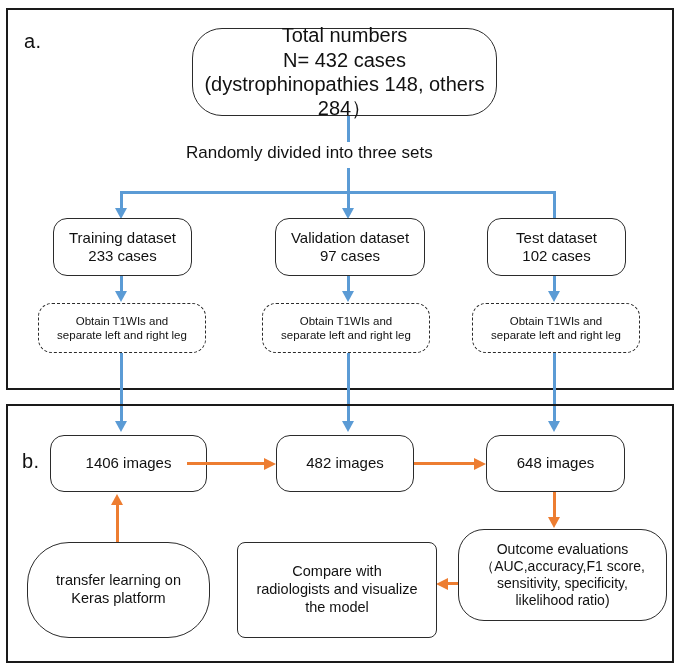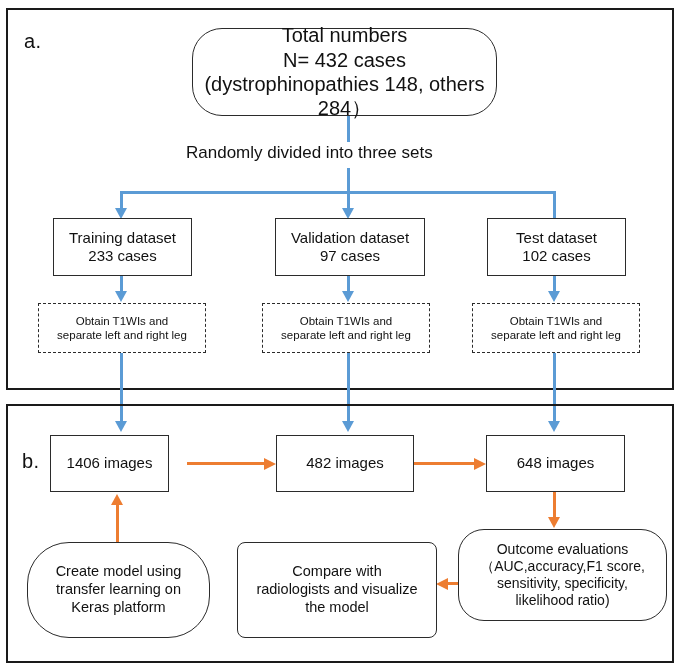--- a/index.html
+++ b/index.html
@@ -35,20 +35,21 @@
   .node {
     position: absolute;
     box-sizing: border-box;
     display: flex;
     align-items: center;
     justify-content: center;
     text-align: center;
     color: #111111;
     background: #ffffff;
     line-height: 1.22;
+    border-radius: 14px;
   }
   .rect {
     border: 1.6px solid #2b2b2b;
   }
   .rounded {
     border: 1.6px solid #2b2b2b;
     border-radius: 26px;
   }
   .dashed {
     border: 1.8px dashed #2b2b2b;
@@ -68,21 +69,21 @@
   }
   #node-train  { left: 53px;  top: 218px; width: 139px; height: 58px; font-size: 15px; }
   #node-valid  { left: 275px; top: 218px; width: 150px; height: 58px; font-size: 15px; }
   #node-test   { left: 487px; top: 218px; width: 139px; height: 58px; font-size: 15px; }
 
   #node-obt-1 { left: 38px;  top: 303px; width: 168px; height: 50px; font-size: 11.5px; }
   #node-obt-2 { left: 262px; top: 303px; width: 168px; height: 50px; font-size: 11.5px; }
   #node-obt-3 { left: 472px; top: 303px; width: 168px; height: 50px; font-size: 11.5px; }
 
   
-  #node-img-1 { left: 50px;  top: 435px; width: 119px; height: 57px; font-size: 15px; }
+  #node-img-1 { left: 50px;  top: 435px; width: 157px; height: 57px; font-size: 15px; }
   #node-img-2 { left: 276px; top: 435px; width: 138px; height: 57px; font-size: 15px; }
   #node-img-3 { left: 486px; top: 435px; width: 139px; height: 57px; font-size: 15px; }
 
   #node-create  { left: 27px;  top: 542px; width: 183px; height: 96px; font-size: 14.5px; border-radius: 42px; }
   #node-compare { left: 237px; top: 542px; width: 200px; height: 96px; font-size: 14.5px; border-radius: 8px; }
   #node-outcome { left: 458px; top: 529px; width: 209px; height: 92px; font-size: 14px; border-radius: 26px; }
   .v-line { position: absolute; width: 3px; }
   .h-line { position: absolute; height: 3px; }
   .arrow-down {
     position: absolute;
@@ -214,21 +215,20 @@
   <div class="arrow-up" style="left:111px; top:494px; border-bottom:11px solid #ED7D31;"></div>
 
   <div class="v-line" style="left:553px; top:492px; height:27px; background:#ED7D31;"></div>
   <div class="arrow-down" style="left:548px; top:517px; border-top:11px solid #ED7D31;"></div>
 
   <div class="h-line" style="left:448px; top:582px; width:22px; background:#ED7D31;"></div>
   <div class="arrow-left" style="left:436px; top:577.5px; border-right:12px solid #ED7D31;"></div>
 
   <div class="node rounded" id="node-create">
     <div>
-      <div>Create model using</div>
       <div>transfer learning on</div>
       <div>Keras platform</div>
     </div>
   </div>
 
   <div class="node rounded" id="node-compare">
     <div>
       <div>Compare with</div>
       <div>radiologists and visualize</div>
       <div>the model</div>

